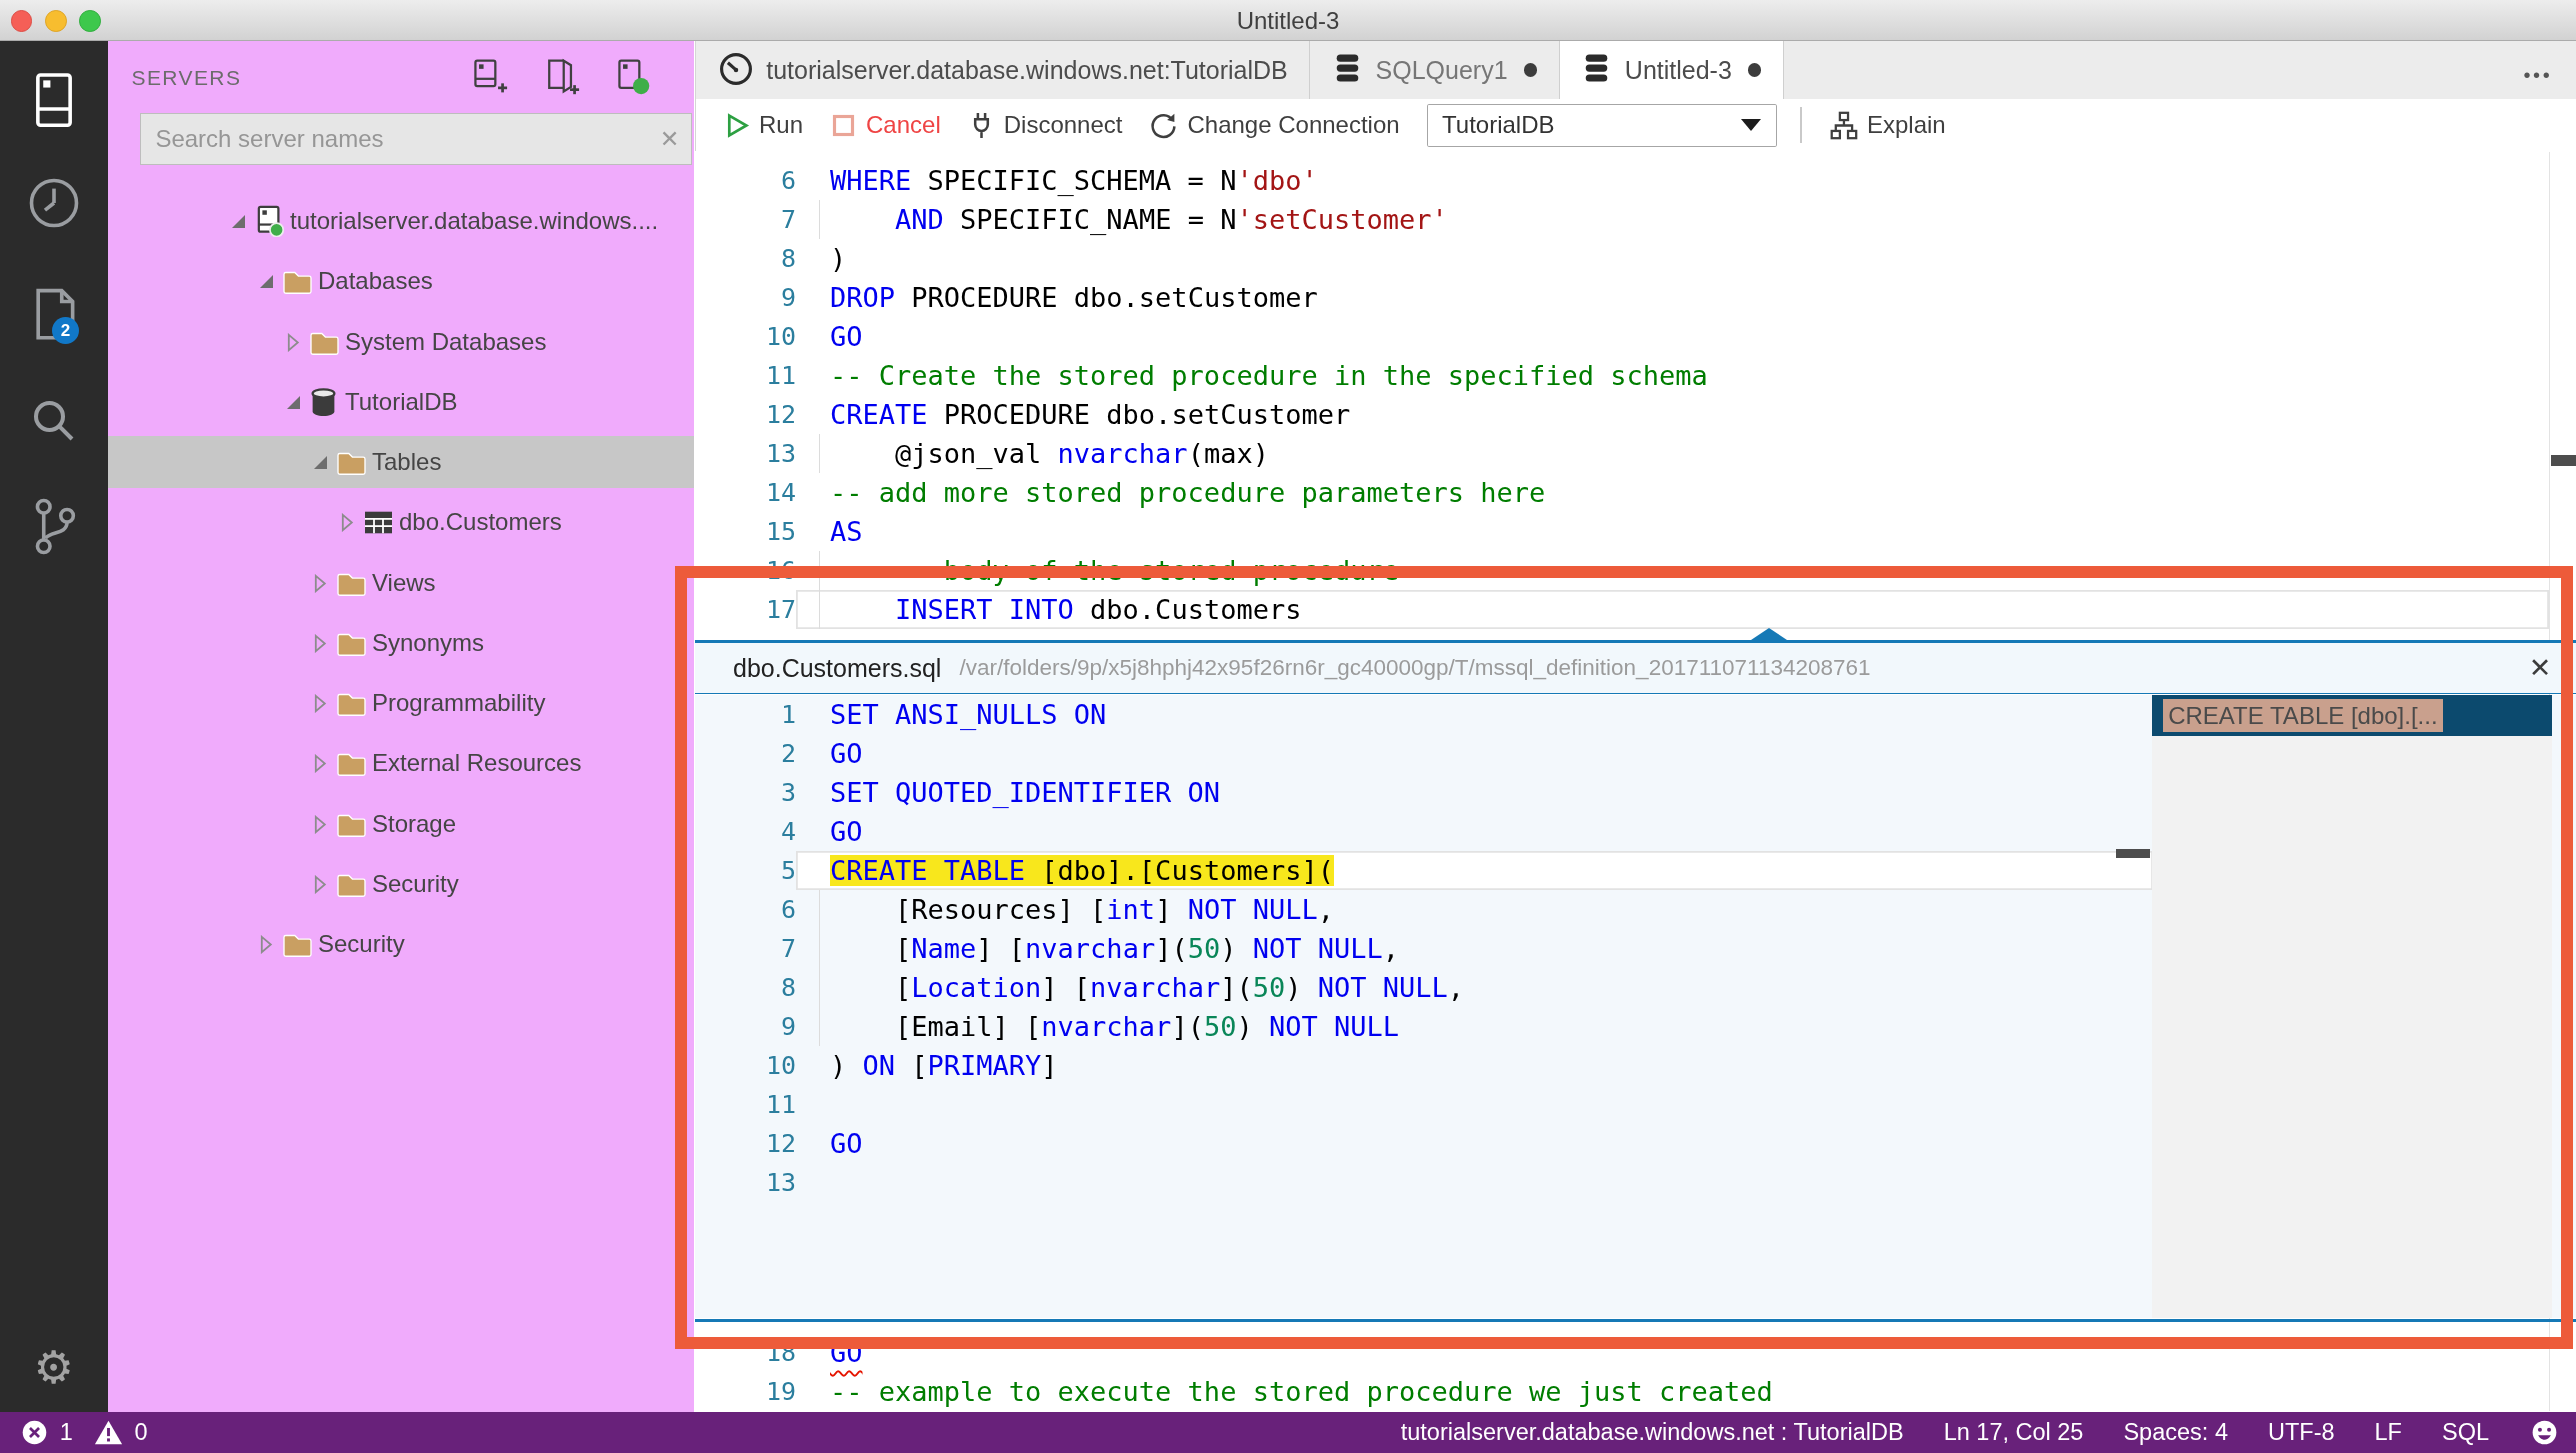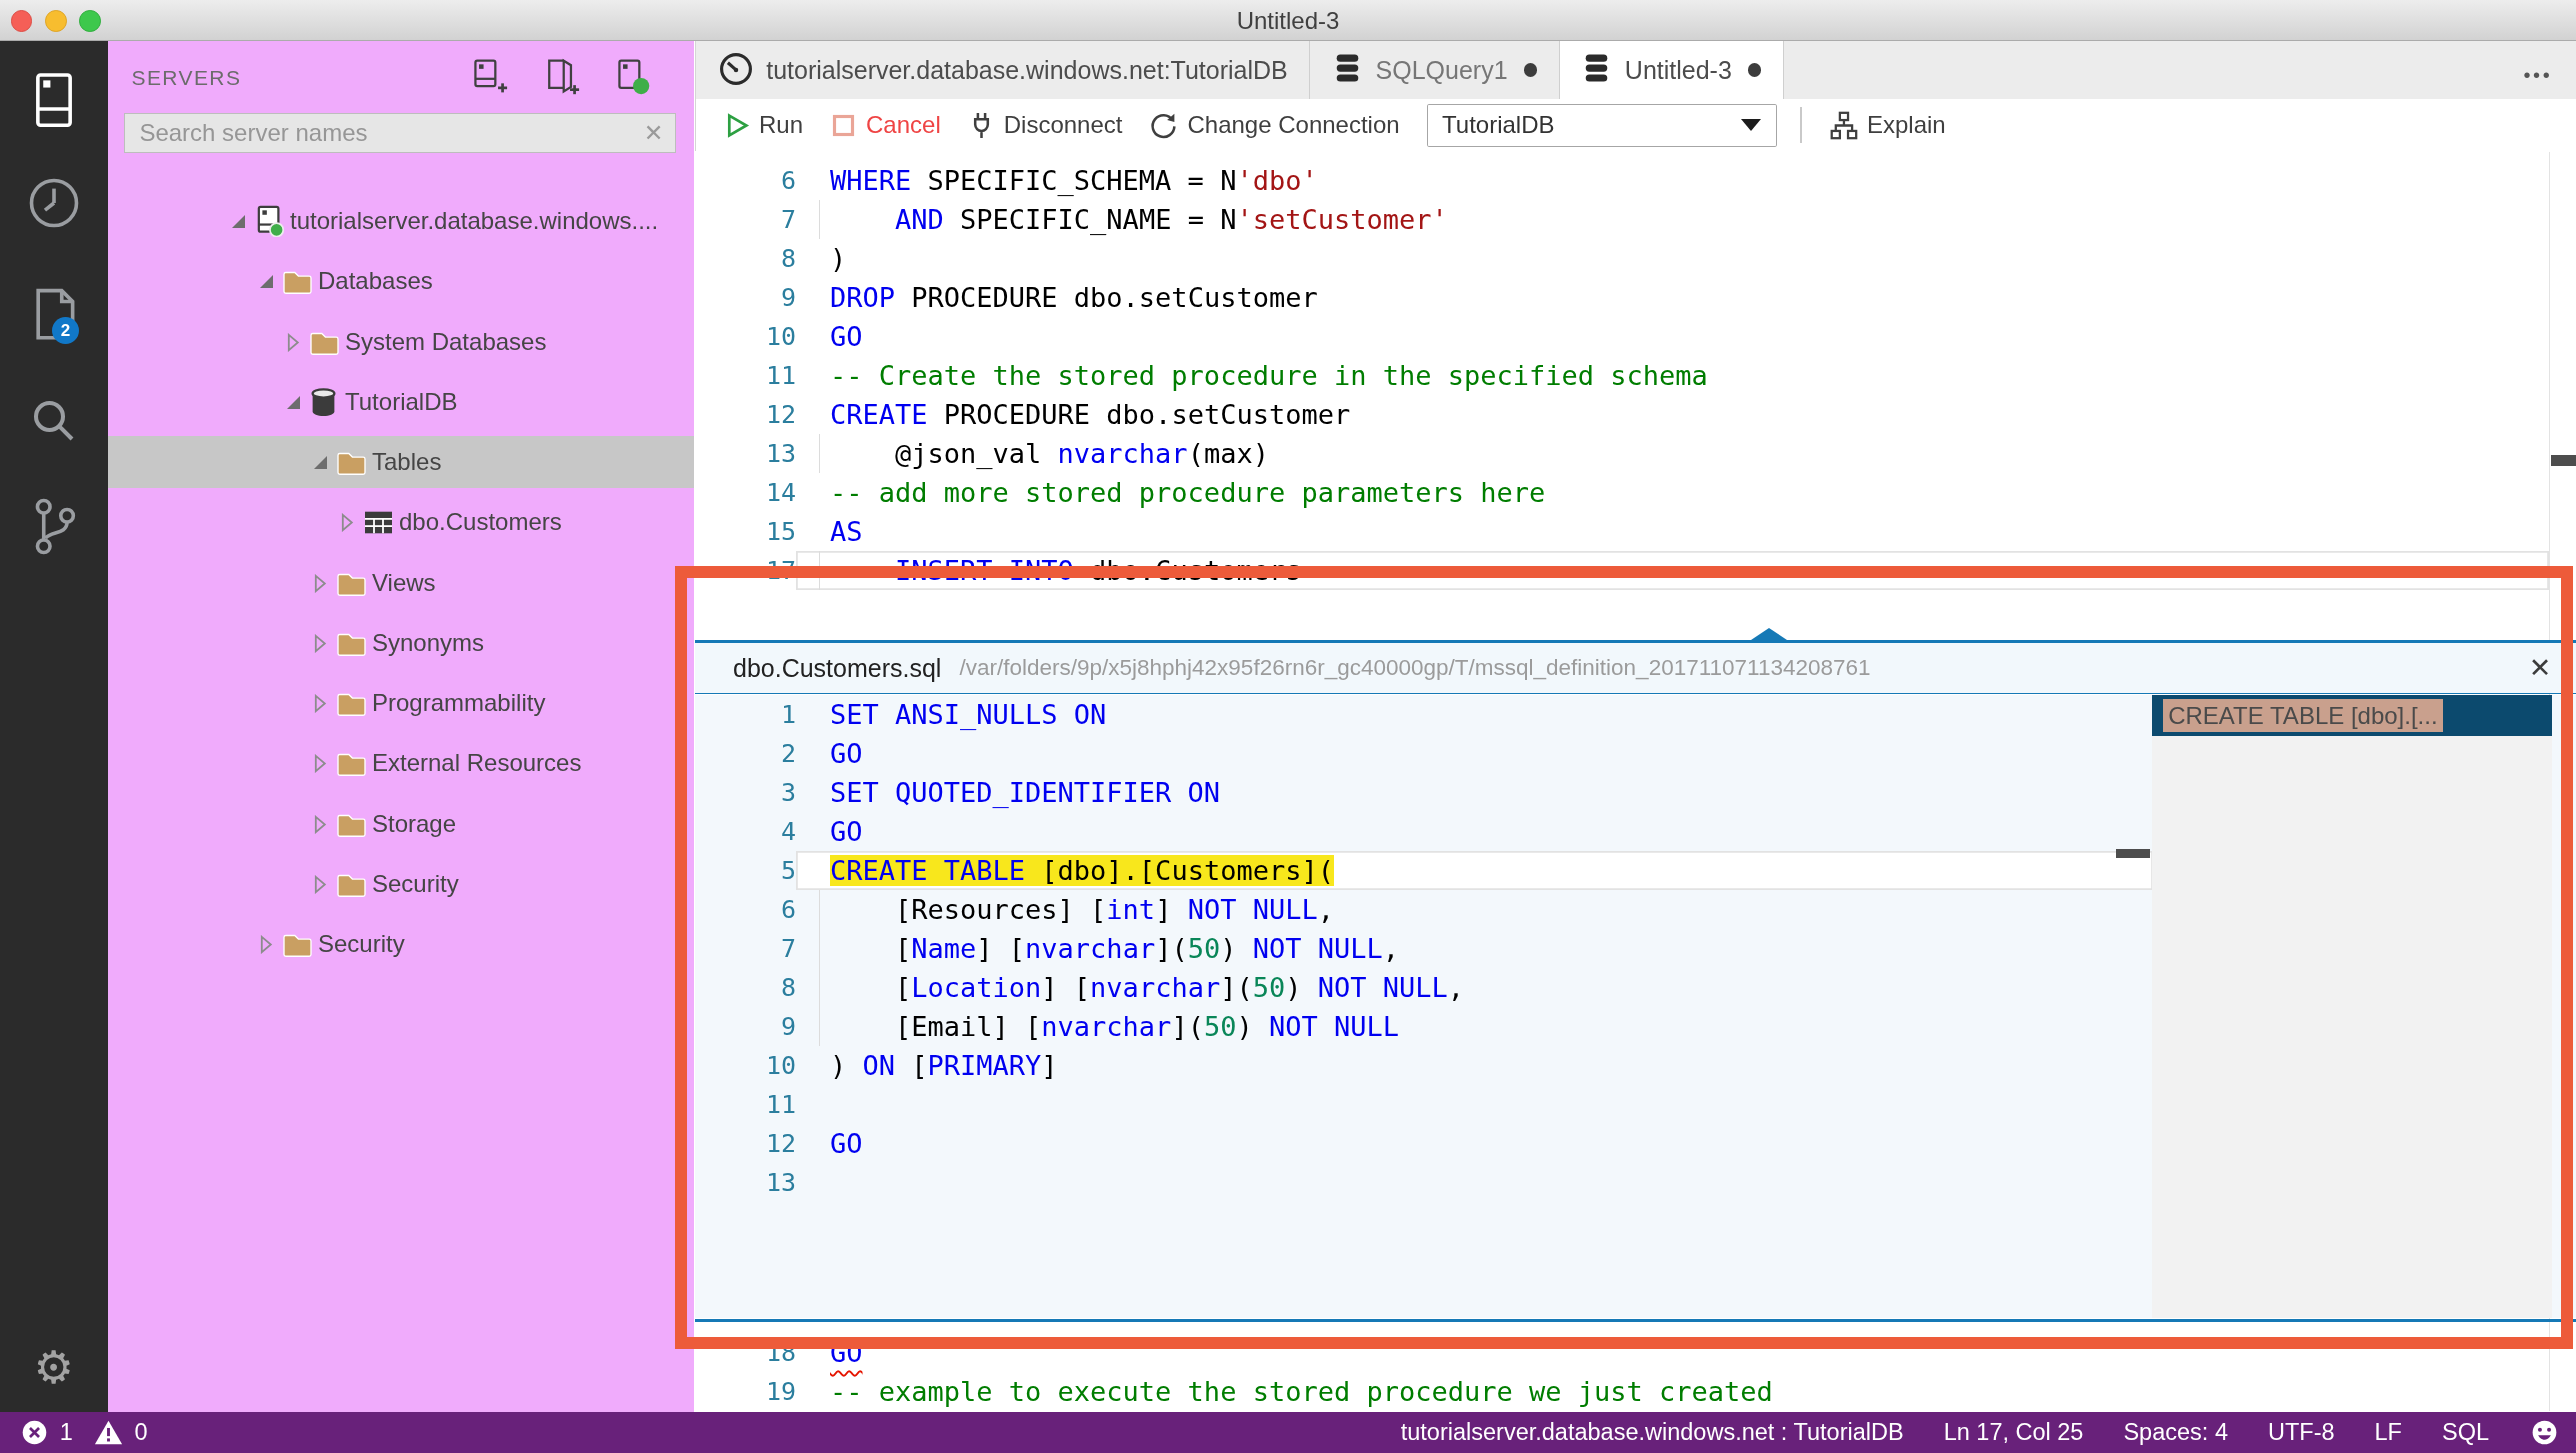--- a/index.html
+++ b/index.html
@@ -23,21 +23,21 @@
   .ab-badge { position:absolute; left:52px; top:45px; width:27px; height:27px; border-radius:50%;
               background:#1178c8; color:#fff; font-size:17px; line-height:27px; text-align:center; font-weight:bold; }
   .ab-gear { position:absolute; left:0; bottom:18px; width:108px; text-align:center;
              font-size:45px; color:#a2a2a2; font-family:"DejaVu Sans",sans-serif; }
 
   
   .sidebar { position:absolute; left:108px; top:41px; width:586px; height:1371px; background:#f0abfc; z-index:10; overflow:hidden; }
   .sb-title { position:absolute; left:23.5px; top:25px; font-size:21px; letter-spacing:1.4px; color:#6b6b6b; }
   .sb-actions { position:absolute; left:361px; top:16px; display:flex; gap:32px; }
   .sb-actions span { width:40px; height:40px; display:inline-flex; align-items:center; justify-content:center; }
-  .searchbox { position:absolute; left:16px; top:72px; width:552px; height:40px;
+  .searchbox { position:absolute; left:32px; top:72px; width:552px; height:52px;
                background:#e6e6e6; border:1.8px solid #bdbdbd; display:flex; align-items:center; }
   .searchbox input { flex:1; border:none; outline:none; background:transparent; font-size:24px; color:#555;
                      padding-left:14.4px; font-family:"Liberation Sans","DejaVu Sans",sans-serif; }
   .searchbox input::placeholder { color:#969696; }
   .search-clear { width:43px; font-size:23.5px; color:#9a9a9a; text-align:center; cursor:pointer; }
 
   .tree { position:absolute; left:0; top:0; width:586px; height:1127px; }
   .tree-row { position:absolute; left:0; width:586px; height:52px; display:flex; align-items:center; }
   .tree-row.selected { background:#c7c7c7; }
   .tw-box { width:31px; display:flex; align-items:center; justify-content:center; flex:0 0 31px; }
@@ -488,20 +488,24 @@
         <div class="ca"><span class="tk-pl">    @json_val </span><span class="tk-kw">nvarchar</span><span class="tk-pl">(max)</span></div>
       </div>
       <div class="cl">
         <div class="ln">14</div>
         <div class="ca"><span class="tk-cm">-- add more stored procedure parameters here</span></div>
       </div>
       <div class="cl">
         <div class="ln">15</div>
         <div class="ca"><span class="tk-kw">AS</span></div>
       </div>
+      <div class="cl guide">
+        <div class="ln">16</div>
+        <div class="ca"><span class="tk-pl">    </span><span class="tk-cm">-- body of the stored procedure</span></div>
+      </div>
       <div class="cl guide current">
         <div class="ln">17</div>
         <div class="ca"><span class="tk-pl">    </span><span class="tk-kw">INSERT INTO</span><span class="tk-pl"> dbo.Customers</span></div>
       </div>
     </div>
   <div class="lines" id="tail-lines">
       <div class="cl">
         <div class="ln">18</div>
         <div class="ca"><span class="tk-kw tk-err">GO</span></div>
       </div>

